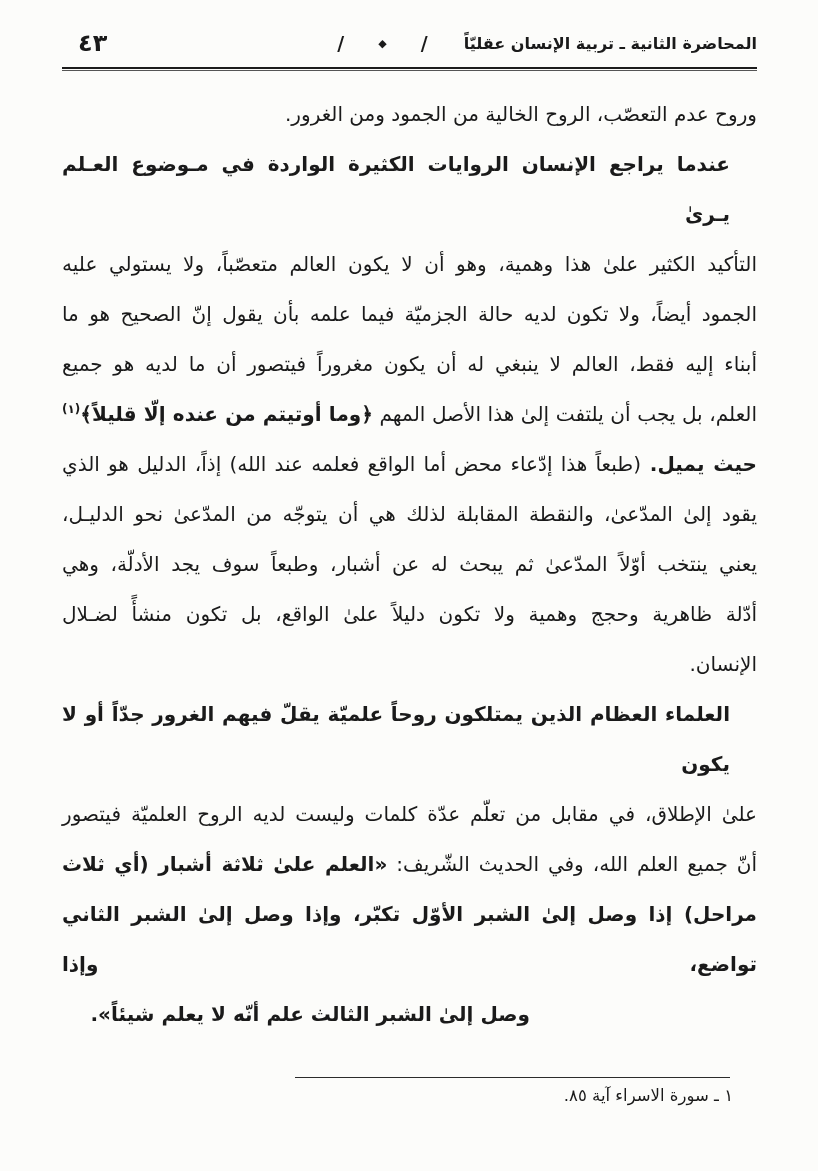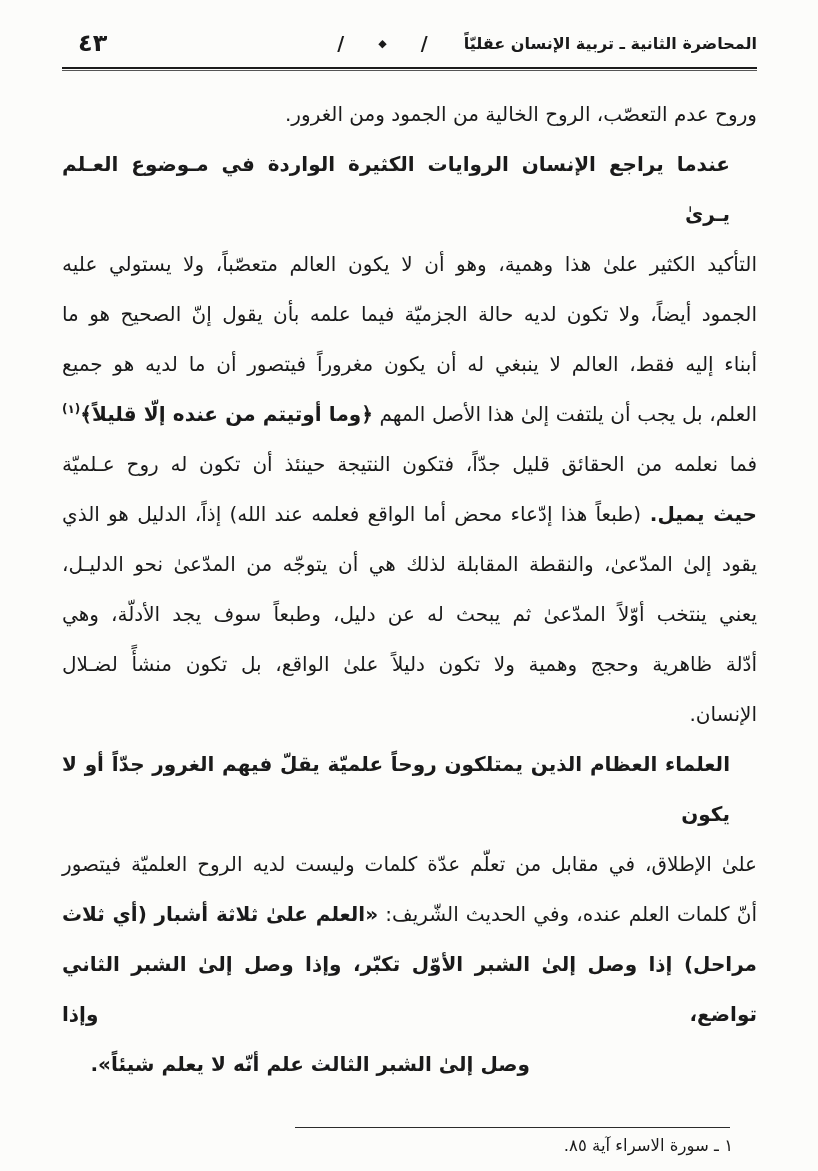--- a/index.html
+++ b/index.html
@@ -61,29 +61,28 @@
 
   <div class="header-rule"></div>
 
   <main class="body-text" id="body-lines">
       <div class="line end"><span>وروح عدم التعصّب، الروح الخالية من الجمود ومن الغرور.</span></div>
       <div class="line indent"><span>عندما يراجع الإنسان الروايات الكثيرة الواردة في مـوضوع العـلم يـرىٰ</span></div>
       <div class="line"><span>التأكيد الكثير علىٰ هذا وهمية، وهو أن لا يكون العالم متعصّباً، ولا يستولي عليه</span></div>
       <div class="line"><span>الجمود أيضاً، ولا تكون لديه حالة الجزميّة فيما علمه بأن يقول إنّ الصحيح هو ما</span></div>
       <div class="line"><span>أبناء إليه فقط، العالم لا ينبغي له أن يكون مغروراً فيتصور أن ما لديه هو جميع</span></div>
       <div class="line"><span>العلم، بل يجب أن يلتفت إلىٰ هذا الأصل المهم </span><span class="bold">﴿وما أوتيتم من عنده إلّا قليلاً﴾</span><sup class="fn-ref bold">(١)</sup></div>
-      <div class="line"><span>فما نعلمه من الحقائق قليل جدّاً، فتكون النتيجة حينئذ أن تكون له روح عـلميّة</span></div>
       <div class="line"><span class="bold">حيث يميل. </span><span>(طبعاً هذا إدّعاء محض أما الواقع فعلمه عند الله) إذاً، الدليل هو الذي</span></div>
       <div class="line"><span>يقود إلىٰ المدّعىٰ، والنقطة المقابلة لذلك هي أن يتوجّه من المدّعىٰ نحو الدليـل،</span></div>
-      <div class="line"><span>يعني ينتخب أوّلاً المدّعىٰ ثم يبحث له عن دليل، وطبعاً سوف يجد الأدلّة، وهي</span></div>
+      <div class="line"><span>يعني ينتخب أوّلاً المدّعىٰ ثم يبحث له عن أشبار، وطبعاً سوف يجد الأدلّة، وهي</span></div>
       <div class="line"><span>أدّلة ظاهرية وحجج وهمية ولا تكون دليلاً علىٰ الواقع، بل تكون منشأً لضـلال</span></div>
       <div class="line end"><span>الإنسان.</span></div>
       <div class="line indent"><span>العلماء العظام الذين يمتلكون روحاً علميّة يقلّ فيهم الغرور جدّاً أو لا يكون</span></div>
       <div class="line"><span>علىٰ الإطلاق، في مقابل من تعلّم عدّة كلمات وليست لديه الروح العلميّة فيتصور</span></div>
-      <div class="line"><span>أنّ كلمات العلم عنده، وفي الحديث الشّريف: </span><span class="bold">«العلم علىٰ ثلاثة أشبار (أي ثلاث</span></div>
+      <div class="line"><span>أنّ جميع العلم الله، وفي الحديث الشّريف: </span><span class="bold">«العلم علىٰ ثلاثة أشبار (أي ثلاث</span></div>
       <div class="line"><span class="bold">مراحل) إذا وصل إلىٰ الشبر الأوّل تكبّر، وإذا وصل إلىٰ الشبر الثاني تواضع، وإذا</span></div>
       <div class="line last-quote"><span class="bold">وصل إلىٰ الشبر الثالث علم أنّه لا يعلم شيئاً».</span></div>
     </main>
 
   <footer class="footnote">
     <div class="footnote-rule"></div>
     <div class="footnote-text">١ ـ سورة الاسراء آية ٨٥.</div>
   </footer>
 
 </div>

